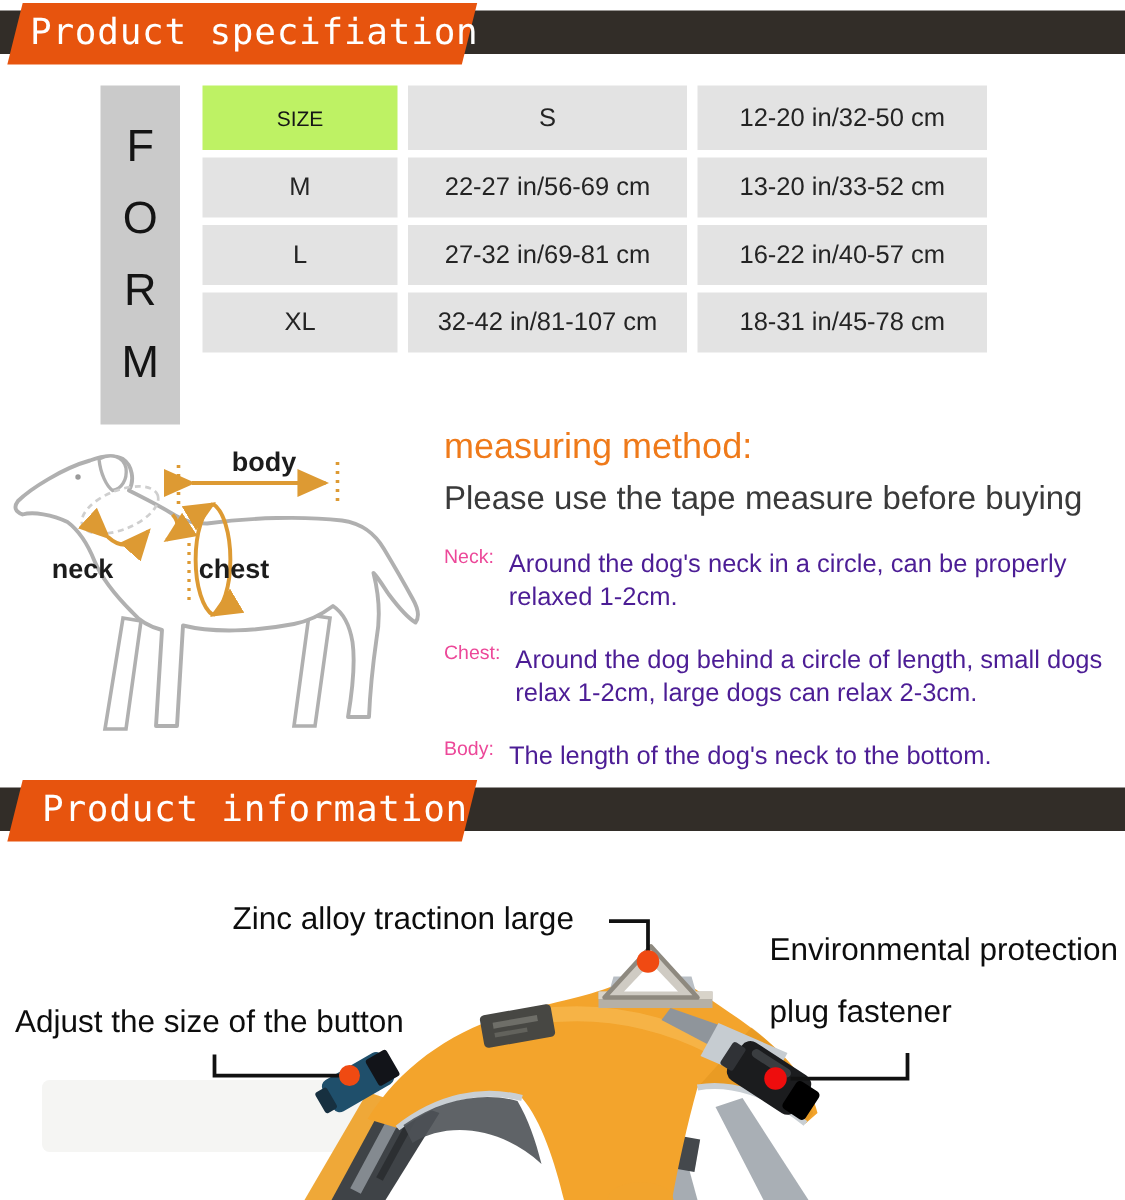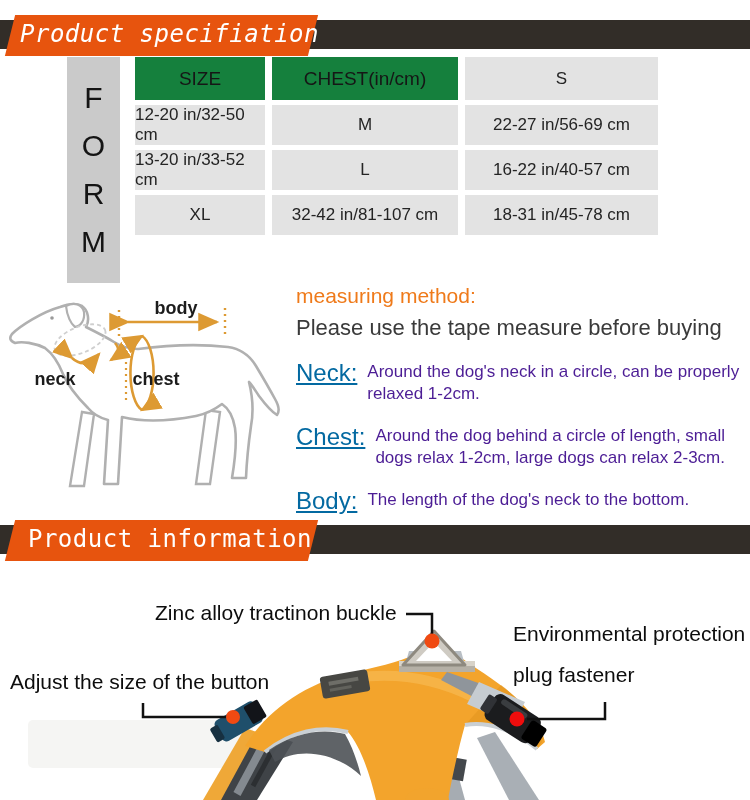--- a/index.html
+++ b/index.html
@@ -6,39 +6,39 @@
   .page{position:relative;width:750px;height:800px;overflow:hidden;background:#ffffff;
         font-family:"Liberation Sans",sans-serif;}
   
   .banner{position:absolute;left:0;width:750px;height:46px;}
   .banner-bar{position:absolute;left:0;top:5px;width:750px;height:29px;background:#322d28;}
   .banner-flag{position:absolute;left:10px;top:0;width:303px;height:41px;background:#e7540e;
                transform:skewX(-14deg);}
   .banner-text{position:absolute;left:20px;top:5px;width:300px;color:#ffffff;
                font-family:"DejaVu Sans Mono",monospace;font-size:24px;letter-spacing:.5px;
                white-space:nowrap;}
-  #banner-spec{top:15px;font-style:italic;}
+  #banner-spec{top:2px;}
   #banner-info{top:520px;text-align:center;}
   
   .form-col{position:absolute;left:67px;top:57px;width:53px;height:226px;background:#cacaca;
             display:flex;flex-direction:column;align-items:center;justify-content:space-evenly;
             padding:10px 0;box-sizing:border-box;font-size:30px;color:#141414;}
   .size-table{position:absolute;left:135px;top:57px;display:grid;
               grid-template-columns:130px 186px 193px;
               grid-template-rows:43px 40px 40px 40px 40px;gap:5px 7px;}
   .st-cell{display:flex;align-items:center;justify-content:center;}
-  .st-head{background:#15803d;font-size:19px;color:#161616;text-align:center;}
+  .st-head{background:#bef264;font-size:14px;color:#161616;text-align:center;}
   .st-body{background:#e3e3e3;font-size:17px;color:#242424;}
   
   .dog-svg{position:absolute;left:6px;top:294px;}
   .measuring{position:absolute;left:296px;top:284px;width:452px;}
-  .m-title{font-size:21px;color:#ef7a1a;}
+  .m-title{font-size:24px;color:#ef7a1a;}
   .m-sub{margin-top:7px;font-size:22px;color:#3a3a3a;}
   .m-item{display:flex;margin-top:18px;}
-  .m-label{flex:0 0 auto;font-size:24px;color:#0369a1;margin-right:10px;text-decoration:underline;}
+  .m-label{flex:0 0 auto;font-size:13px;color:#ec4899;margin-right:10px;}
   .m-text{font-size:17px;color:#4c1d95;line-height:1.3;padding-top:2px;}
   
   .product-svg{position:absolute;left:0;top:570px;}
   .callout{position:absolute;font-size:21px;color:#0d0d0d;white-space:nowrap;}
   #co-top{left:155px;top:601px;}
   #co-right1{left:513px;top:622px;}
   #co-right2{left:513px;top:663px;}
   #co-left{left:10px;top:670px;}
 </style>
 </head>
@@ -54,30 +54,30 @@
 
   <div class="form-col">
     <span>F</span>
     <span>O</span>
     <span>R</span>
     <span>M</span>
   </div>
 
   <div class="size-table">
     <div class="st-cell st-head">SIZE</div>
-    <div class="st-cell st-head">CHEST(in/cm)</div>
 
     <div class="st-cell st-body">S</div>
     <div class="st-cell st-body">12-20 in/32-50 cm</div>
 
     <div class="st-cell st-body">M</div>
     <div class="st-cell st-body">22-27 in/56-69 cm</div>
     <div class="st-cell st-body">13-20 in/33-52 cm</div>
 
     <div class="st-cell st-body">L</div>
+    <div class="st-cell st-body">27-32 in/69-81 cm</div>
     <div class="st-cell st-body">16-22 in/40-57 cm</div>
 
     <div class="st-cell st-body">XL</div>
     <div class="st-cell st-body">32-42 in/81-107 cm</div>
     <div class="st-cell st-body">18-31 in/45-78 cm</div>
   </div>
 
   <svg class="dog-svg" width="284" height="212" viewBox="0 0 284 212">
     <defs>
       <marker id="arr" viewBox="0 0 10 8" refX="8" refY="4" markerWidth="9" markerHeight="8" orient="auto">
@@ -201,18 +201,18 @@
     </g>
 
     <polyline points="406,44 432,44 432,66" fill="none" stroke="#111111" stroke-width="2.5"></polyline>
     <circle cx="432" cy="71" r="7.5" fill="#f04a12"></circle>
     <polyline points="143,133 143,147 226,147" fill="none" stroke="#111111" stroke-width="2.5"></polyline>
     <circle cx="233" cy="147" r="7" fill="#f04a12"></circle>
     <polyline points="605,132 605,149 527,149" fill="none" stroke="#111111" stroke-width="2.5"></polyline>
     <circle cx="517" cy="149" r="7.5" fill="#ee0d0d"></circle>
   </svg>
 
-  <div class="callout" id="co-top">Zinc alloy tractinon buckle</div>
+  <div class="callout" id="co-top">Zinc alloy tractinon large</div>
   <div class="callout" id="co-right2">plug fastener</div>
   <div class="callout" id="co-right1">Environmental protection</div>
   <div class="callout" id="co-left">Adjust the size of the button</div>
 
 </div>
 
 </body></html>

